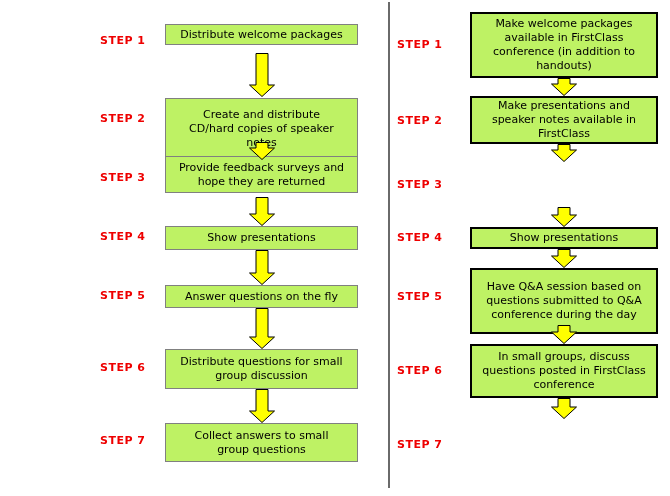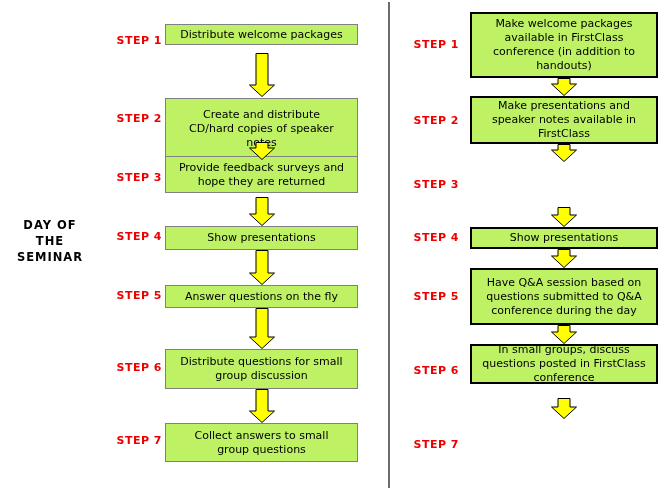--- a/index.html
+++ b/index.html
@@ -7,44 +7,41 @@
     position:relative;width:670px;height:496px;background:#ffffff;overflow:hidden;
     font-family:"DejaVu Sans","Liberation Sans",sans-serif;color:#000;
   }
   .divider{position:absolute;left:388px;top:2px;width:2px;height:486px;background:var(--divider,#6a6a6a);}
   .side-label{
     position:absolute;left:4px;top:217px;width:92px;text-align:center;
     font-weight:bold;font-size:11.5px;line-height:16px;letter-spacing:1px;
     white-space:pre-line;color:#000;
   }
   .step-label{
-    position:absolute;width:62px;text-align:right;font-weight:bold;font-size:11px;
+    position:absolute;width:62px;text-align:left;font-weight:bold;font-size:11px;
     color:var(--red,#ee0000);letter-spacing:0.5px;
   }
   .step-label.l{left:100px;}
   .step-label.r{left:397px;}
   .box{
     position:absolute;box-sizing:border-box;background:#bef264;
     display:flex;align-items:center;justify-content:center;
     text-align:center;font-size:11px;line-height:14px;
   }
   .box.lb{left:165px;width:193px;border:1px solid var(--lborder,#808080);}
   .box.rb{left:470px;width:188px;border:2px solid var(--rborder,#000000);}
   .box-text{white-space:pre-line;width:100%;}
   .arrow{position:absolute;width:28px;}
   .arrow svg{display:block;}
 </style>
 </head>
 <body>
 
 <div class="canvas">
 
-  <div class="side-label">DAY OF
-THE
-SEMINAR</div>
   <div class="divider"></div>
 
   <div class="step-label l" style="top:34px">STEP 1</div>
   <div class="step-label l" style="top:112px">STEP 2</div>
   <div class="step-label l" style="top:171px">STEP 3</div>
   <div class="step-label l" style="top:230px">STEP 4</div>
   <div class="step-label l" style="top:289px">STEP 5</div>
   <div class="step-label l" style="top:361px">STEP 6</div>
   <div class="step-label l" style="top:434px">STEP 7</div>
 
@@ -121,26 +118,26 @@
 handouts)</span>
     </div>
   <div class="box rb" style="top:96px;height:48px">
       <span class="box-text">Make presentations and
 speaker notes available in
 FirstClass</span>
     </div>
   <div class="box rb" style="top:227px;height:22px">
       <span class="box-text">Show presentations</span>
     </div>
-  <div class="box rb" style="top:268px;height:57px">
+  <div class="box rb" style="top:268px;height:66px">
       <span class="box-text">Have Q&amp;A session based on
 questions submitted to Q&amp;A
 conference during the day</span>
     </div>
-  <div class="box rb" style="top:344px;height:40px">
+  <div class="box rb" style="top:344px;height:54px">
       <span class="box-text">In small groups, discuss
 questions posted in FirstClass
 conference</span>
     </div>
 
   <div class="arrow" style="left:550px;top:78px;height:18px">
       <svg width="28" height="18" viewBox="0 0 28 18">
         <polygon points="8,0.5 20,0.5 20,6 26.5,6 14,17.5 1.5,6 8,6" fill="#ffff00" stroke="#000000" stroke-width="1"></polygon>
       </svg>
     </div>

